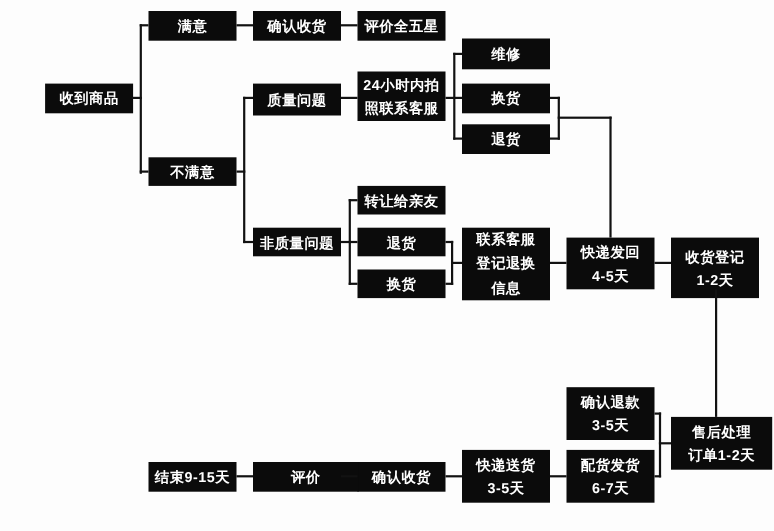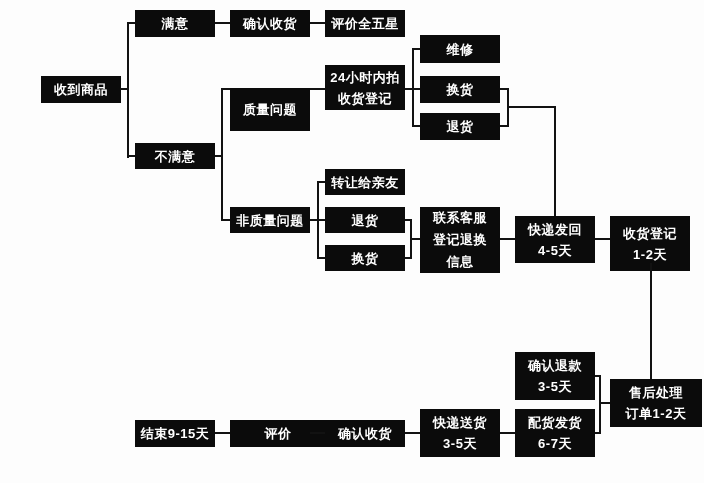--- a/index.html
+++ b/index.html
@@ -19,23 +19,23 @@
 </head>
 <body>
 
 <div class="canvas">
 
   <div class="node" style="left:41px;top:76px;width:80px;height:27px">收到商品</div>
   <div class="node" style="left:135px;top:10px;width:80px;height:27px">满意</div>
   <div class="node" style="left:230px;top:10px;width:80px;height:27px">确认收货</div>
   <div class="node" style="left:325px;top:10px;width:80px;height:27px">评价全五星</div>
   <div class="node" style="left:135px;top:143px;width:80px;height:26px">不满意</div>
-  <div class="node" style="left:230px;top:88px;width:80px;height:43px">质量问题</div>
+  <div class="node" style="left:230px;top:76px;width:80px;height:29px">质量问题</div>
   <div class="node" style="left:325px;top:65px;width:80px;height:45px">24小时内拍
-收货登记</div>
+照联系客服</div>
   <div class="node" style="left:420px;top:35px;width:80px;height:28px">维修</div>
   <div class="node" style="left:420px;top:76px;width:80px;height:27px">换货</div>
   <div class="node" style="left:420px;top:113px;width:80px;height:27px">退货</div>
   <div class="node" style="left:230px;top:207px;width:80px;height:26px">非质量问题</div>
   <div class="node" style="left:325px;top:169px;width:80px;height:26px">转让给亲友</div>
   <div class="node" style="left:325px;top:207px;width:80px;height:26px">退货</div>
   <div class="node" style="left:325px;top:245px;width:80px;height:26px">换货</div>
   <div class="node" style="left:420px;top:207px;width:80px;height:66px;line-height:22px">联系客服
 登记退换
 信息</div>

